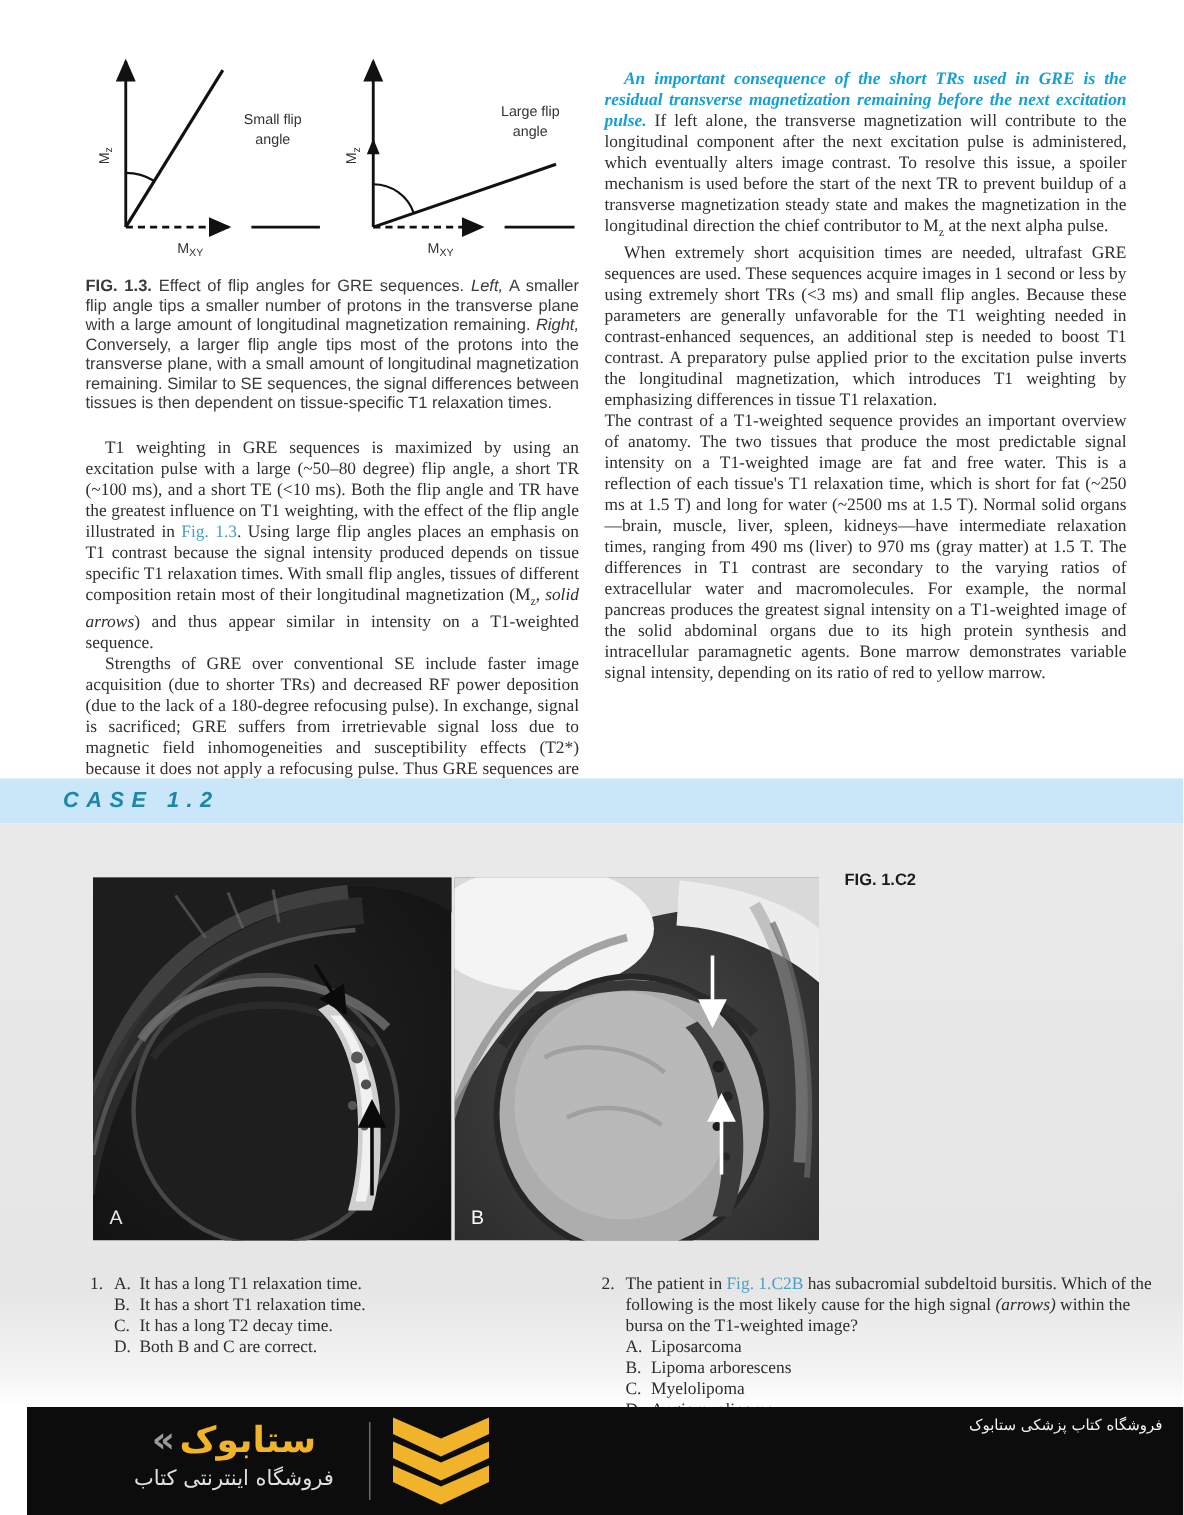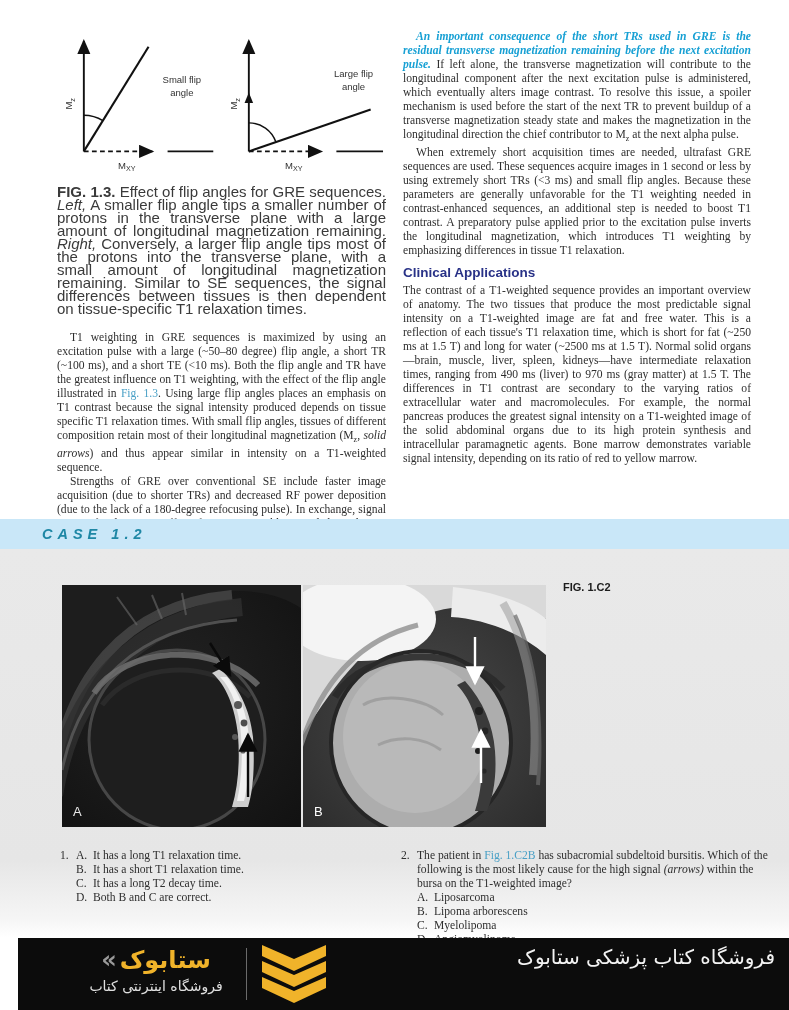--- a/index.html
+++ b/index.html
@@ -1,31 +1,31 @@
 <!DOCTYPE html>
 <html><head>
 <meta charset="utf-8">
 <style>
   html,body{margin:0;padding:0;}
   body{width:789px;height:1010px;background:#fff;font-family:"Liberation Serif","DejaVu Serif",serif;-webkit-font-smoothing:antialiased;}
   .page{position:relative;width:789px;height:1010px;background:#fff;overflow:hidden;}
 
   
   .col-left{position:absolute;left:57px;top:22px;width:329px;}
-  .col-right{position:absolute;left:403px;top:30px;width:348px;}
+  .col-right{position:absolute;left:403px;top:46px;width:348px;}
   .bodytext{font-size:11.6px;line-height:14px;text-align:justify;color:#2e2e2e;margin:0;}
   .indent{text-indent:13px;}
   .fig-link{color:#4aa0c6;text-decoration:none;cursor:pointer;}
   .lead-bold{color:#17a0d4;font-weight:bold;font-style:italic;}
   .subheading{font-family:"Liberation Sans",sans-serif;font-weight:bold;font-size:13.5px;color:#293287;margin:7px 0 4px 0;}
   sub{font-size:8px;}
 
   
   .figure-row{display:flex;gap:10px;padding-left:4px;height:157px;}
-  .figure-caption{font-family:"Liberation Sans",sans-serif;font-size:15px;line-height:13px;color:#3a3a3a;margin-top:6px;text-align:justify;}
+  .figure-caption{font-family:"Liberation Sans",sans-serif;font-size:11px;line-height:13px;color:#3a3a3a;margin-top:6px;text-align:justify;}
   .figure-caption b{font-weight:bold;}
   .cap-it{font-style:italic;}
   .diagram text{font-family:"Liberation Sans",sans-serif;fill:#333;font-size:10px;}
 
   
   .case-banner{position:absolute;left:0;top:519px;width:789px;height:30px;background:#c9e7f8;}
   .case-title{position:absolute;left:42px;top:7px;font-family:"Liberation Sans",sans-serif;font-weight:bold;font-size:14.5px;letter-spacing:5px;color:#1e87a5;font-style:italic;}
   .case-body{position:absolute;left:0;top:549px;width:789px;height:389px;
     background:linear-gradient(180deg,#e9e9e9 0%,#e6e6e6 80%,#f5f5f5 95%,#ffffff 100%);}
   .fig-c2-label{position:absolute;left:563px;top:581px;font-family:"Liberation Sans",sans-serif;font-size:11px;font-weight:bold;color:#1c1c1c;}
@@ -47,21 +47,21 @@
 
   
   .footer{position:absolute;left:18px;top:938px;width:771px;height:72px;background:#0c0c0c;}
   .logo-block{position:absolute;left:58px;top:6px;width:160px;text-align:center;}
   .logo-main{display:flex;justify-content:center;align-items:center;gap:3px;font-family:"DejaVu Sans",sans-serif;font-weight:bold;font-size:24px;line-height:32px;}
   .logo-guillemet{color:#9a9a9a;}
   .logo-fa{color:#f0b32a;}
   .logo-sub{font-family:"DejaVu Sans",sans-serif;font-size:14px;color:#e0e0e0;margin-top:2px;}
   .footer-divider{position:absolute;left:228px;top:10px;width:1px;height:52px;background:#6b6b6b;}
   .chevron-logo{position:absolute;left:240px;top:5px;}
-  .store-line{position:absolute;right:14px;top:7px;direction:rtl;font-family:"DejaVu Sans",sans-serif;font-size:20px;color:#f3f3f3;}
+  .store-line{position:absolute;right:14px;top:7px;direction:rtl;font-family:"DejaVu Sans",sans-serif;font-size:10px;color:#f3f3f3;}
   .url-line{position:absolute;right:32px;top:33px;font-family:"Liberation Sans",sans-serif;font-weight:bold;font-size:19px;letter-spacing:5px;color:#fff;margin-top:40px;}
   .url-accent{color:#f0b32a;}
 </style>
 </head>
 <body>
 
 <div class="page">
 
   <div class="col-left">
 
@@ -108,21 +108,20 @@
     <p class="bodytext indent" style="margin-top:16px;"><span>T1 weighting in GRE sequences is maximized by using an excitation pulse with a large (~50–80 degree) flip angle, a short TR (~100 ms), and a short TE (&lt;10 ms). Both the flip angle and TR have the greatest influence on T1 weighting, with the effect of the flip angle illustrated in </span><span class="fig-link">Fig. 1.3</span><span>. Using large flip angles places an emphasis on T1 contrast because the signal intensity produced depends on tissue specific T1 relaxation times. With small flip angles, tissues of different composition retain most of their longitudinal magnetization (M</span><sub>z</sub><span>, </span><span class="qit">solid arrows</span><span>) and thus appear similar in intensity on a T1-weighted sequence.</span></p>
 
     <p class="bodytext indent">Strengths of GRE over conventional SE include faster image acquisition (due to shorter TRs) and decreased RF power deposition (due to the lack of a 180-degree refocusing pulse). In exchange, signal is sacrificed; GRE suffers from irretrievable signal loss due to magnetic field inhomogeneities and susceptibility effects (T2*) because it does not apply a refocusing pulse. Thus GRE sequences are generally lower in signal-to-noise ratio compared with SE sequences.</p>
   </div>
 
   <div class="col-right">
     <p class="bodytext indent"><span class="lead-bold">An important consequence of the short TRs used in GRE is the residual transverse magnetization remaining before the next excitation pulse.</span><span> If left alone, the transverse magnetization will contribute to the longitudinal component after the next excitation pulse is administered, which eventually alters image contrast. To resolve this issue, a spoiler mechanism is used before the start of the next TR to prevent buildup of a transverse magnetization steady state and makes the magnetization in the longitudinal direction the chief contributor to M</span><sub>z</sub><span> at the next alpha pulse.</span></p>
 
     <p class="bodytext indent">When extremely short acquisition times are needed, ultrafast GRE sequences are used. These sequences acquire images in 1 second or less by using extremely short TRs (&lt;3 ms) and small flip angles. Because these parameters are generally unfavorable for the T1 weighting needed in contrast-enhanced sequences, an additional step is needed to boost T1 contrast. A preparatory pulse applied prior to the excitation pulse inverts the longitudinal magnetization, which introduces T1 weighting by emphasizing differences in tissue T1 relaxation.</p>
 
-    <h2 class="subheading">Clinical Applications</h2>
 
     <p class="bodytext">The contrast of a T1-weighted sequence provides an important overview of anatomy. The two tissues that produce the most predictable signal intensity on a T1-weighted image are fat and free water. This is a reflection of each tissue's T1 relaxation time, which is short for fat (~250 ms at 1.5 T) and long for water (~2500 ms at 1.5 T). Normal solid organs—brain, muscle, liver, spleen, kidneys—have intermediate relaxation times, ranging from 490 ms (liver) to 970 ms (gray matter) at 1.5 T. The differences in T1 contrast are secondary to the varying ratios of extracellular water and macromolecules. For example, the normal pancreas produces the greatest signal intensity on a T1-weighted image of the solid abdominal organs due to its high protein synthesis and intracellular paramagnetic agents. Bone marrow demonstrates variable signal intensity, depending on its ratio of red to yellow marrow.</p>
   </div>
 
   <div class="case-banner">
     <div class="case-title">CASE 1.2</div>
   </div>
 
   <div class="case-body"></div>
 

